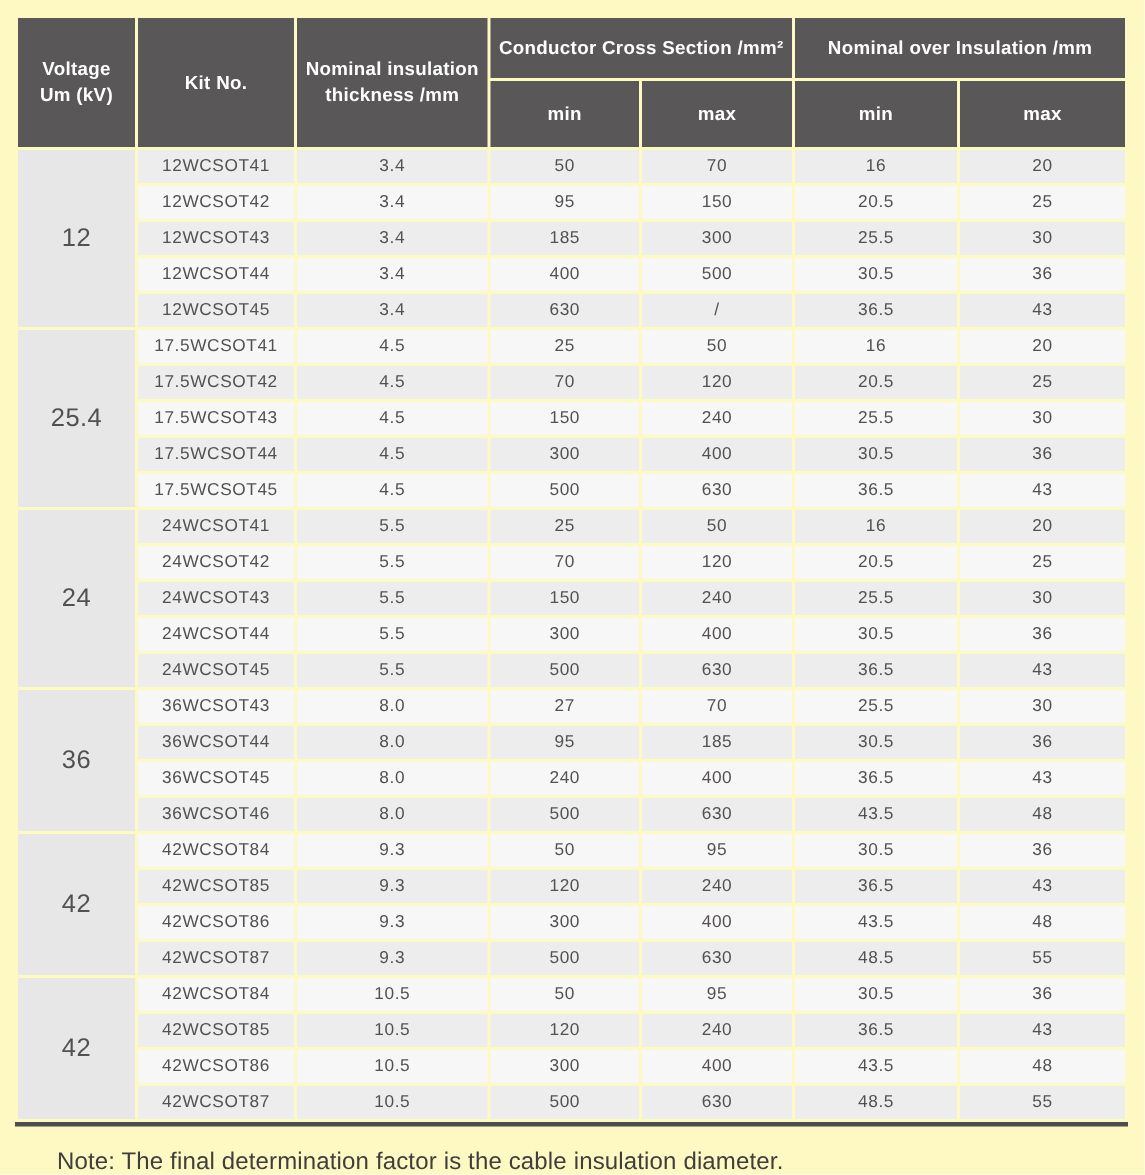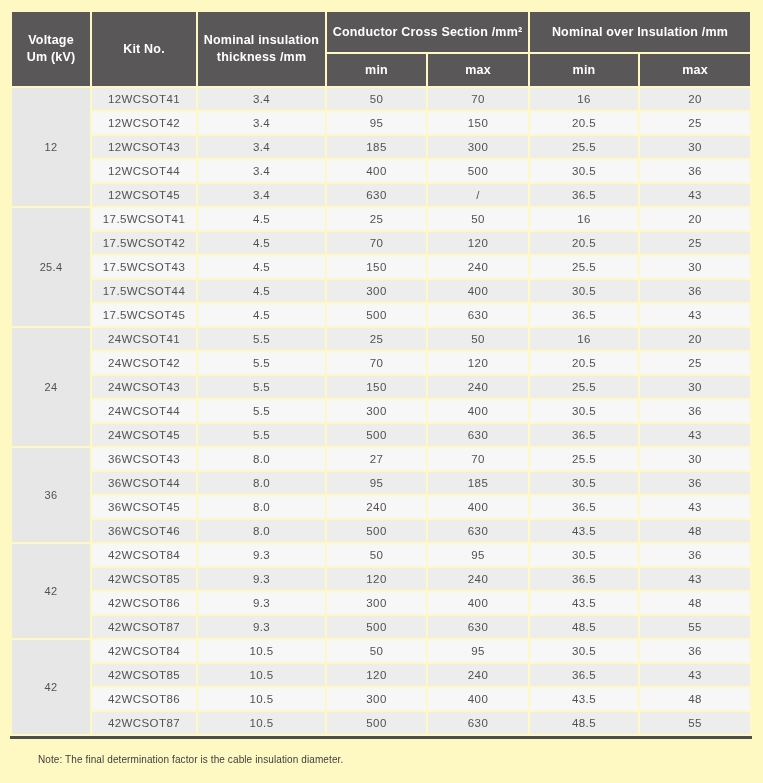--- a/index.html
+++ b/index.html
@@ -32,39 +32,39 @@
   th.hcell {
     background: #595757;
     color: #ffffff;
     font-size: 12.5px;
     font-weight: bold;
     white-space: pre-line;
     line-height: 1.35;
     letter-spacing: 0.2px;
   }
   th.group-head { height: 40px; }
-  th.sub-head   { height: 32px; }
+  th.sub-head   { height: 44px; }
   th.tall-head  { height: 70px; }
   td.voltage-cell {
     background: #e8e7e7;
     color: #525050;
-    font-size: 11px;
+    font-size: 17px;
     letter-spacing: 0.3px;
   }
   td.data-cell {
     height: 22px;
     color: #525050;
     font-size: 11.5px;
     letter-spacing: 0.4px;
   }
   td.row-odd  { background: #eeeded; }
   td.row-even { background: #f8f7f7; }
   .note {
     margin: 15px 0 0 28px;
-    font-size: 10px;
+    font-size: 16px;
     color: #3f3e3e;
     letter-spacing: 0.1px;
   }
 </style>
 </head>
 <body>
 
 <div class="page">
 
   <table class="spec-table">

